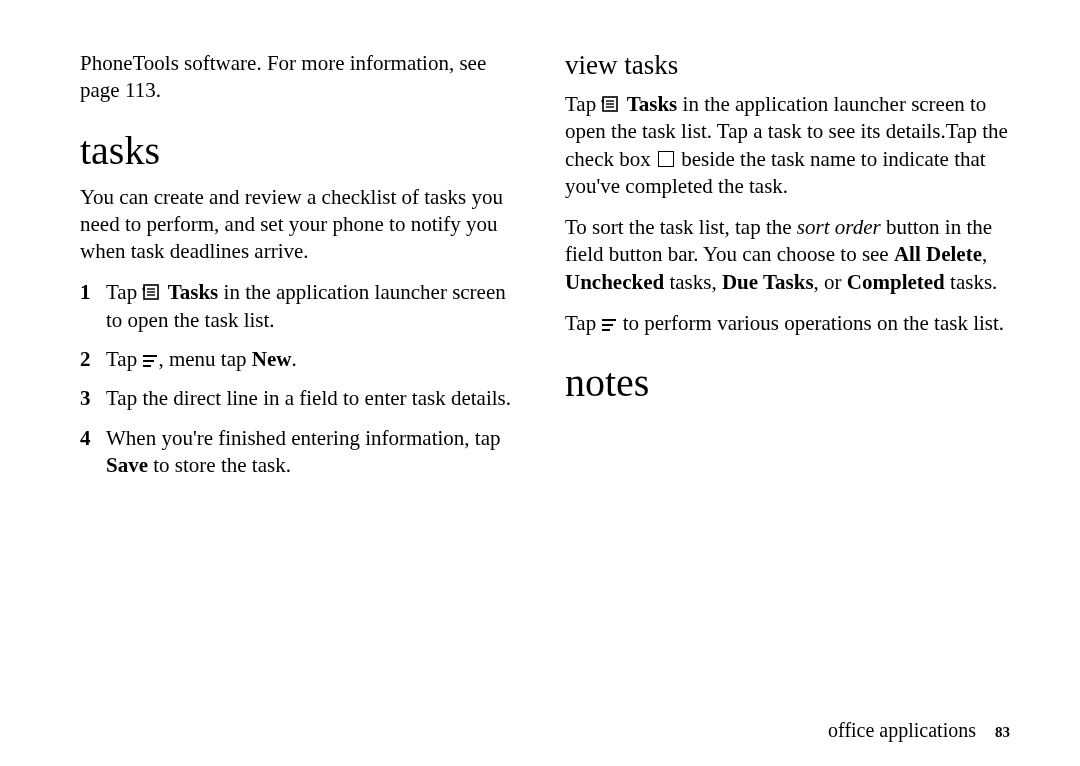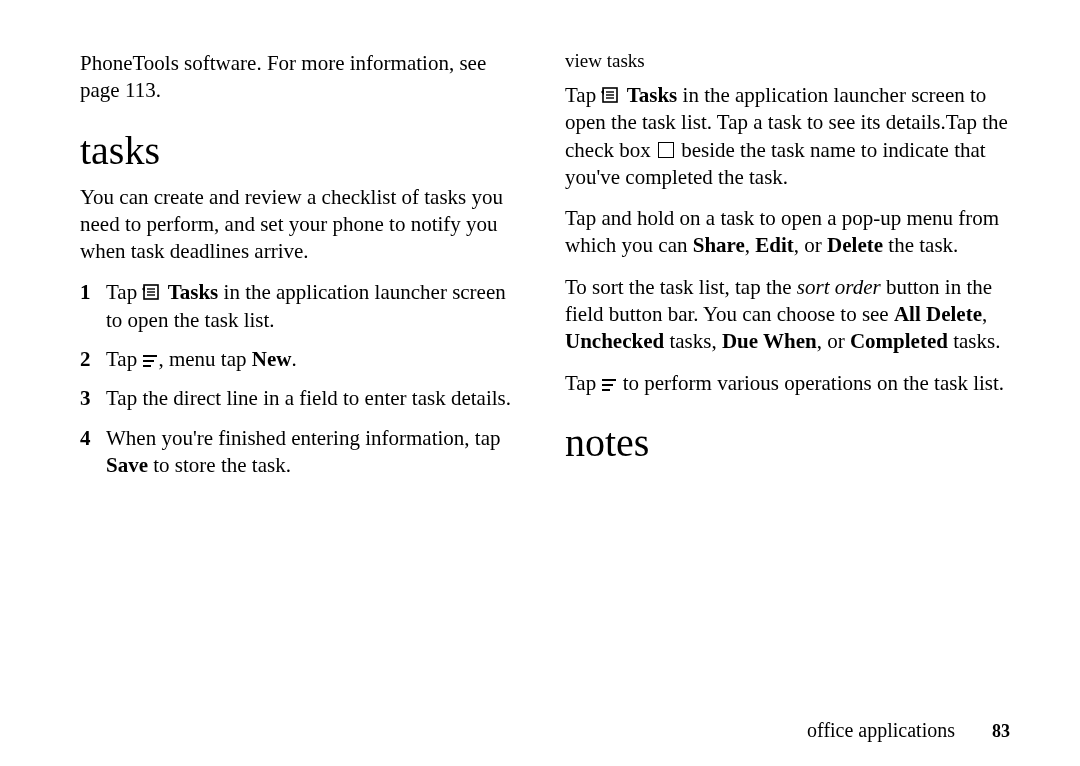--- a/index.html
+++ b/index.html
@@ -30,21 +30,21 @@
     line-height: 1.3;
     margin: 0 0 14px 0;
   }
   h1.section {
     font-size: 40px;
     font-weight: 400;
     margin: 22px 0 10px 0;
     letter-spacing: 0;
   }
   h2.sub {
-    font-size: 19px;
+    font-size: 27px;
     font-weight: 400;
     margin: 14px 0 10px 0;
   }
   ol.steps {
     list-style: none;
     padding: 0;
     margin: 0;
   }
   ol.steps > li {
     display: flex;
@@ -67,22 +67,22 @@
     vertical-align: -2px;
   }
   .footer {
     position: absolute;
     bottom: 24px;
     right: 70px;
     font-size: 20px;
   }
   .footer .pn {
     font-weight: bold;
-    margin-left: 32px;
-    font-size: 18px;
+    margin-left: 14px;
+    font-size: 15px;
   }
   .checkbox-glyph {
     display: inline-block;
     width: 14px;
     height: 14px;
     border: 1.5px solid #000;
     vertical-align: -1px;
     margin: 0 2px;
   }
 </style>
@@ -147,26 +147,23 @@
       <p>
         <span>Tap </span><svg class="icon" width="20" height="18" viewBox="0 0 20 18">
             <rect x="2" y="2" width="14" height="14" fill="none" stroke="#000" stroke-width="1.6"></rect>
             <line x1="5" y1="6" x2="13" y2="6" stroke="#000" stroke-width="1.4"></line>
             <line x1="5" y1="9" x2="13" y2="9" stroke="#000" stroke-width="1.4"></line>
             <line x1="5" y1="12" x2="13" y2="12" stroke="#000" stroke-width="1.4"></line>
             <path d="M0 6 L3 3 L3 9 Z" fill="#000"></path>
           </svg> <span class="b">Tasks</span><span> in the application launcher screen to open the task list. Tap a task to see its details.Tap the check box </span><span class="checkbox-glyph"></span><span> beside the task name to indicate that you've completed the task.</span>
       </p>
 
-      <p>
-        <span>Tap and hold on a task to open a pop-up menu from which you can </span><span class="b">Share</span><span>, </span><span class="b">Edit</span><span>, or </span><span class="b">Delete</span><span> the task.</span>
-      </p>
 
       <p>
-        <span>To sort the task list, tap the </span><span class="i">sort order</span><span> button in the field button bar. You can choose to see </span><span class="b">All Delete</span><span>, </span><span class="b">Unchecked</span><span> tasks, </span><span class="b">Due When</span><span>, or </span><span class="b">Completed</span><span> tasks.</span>
+        <span>To sort the task list, tap the </span><span class="i">sort order</span><span> button in the field button bar. You can choose to see </span><span class="b">All Delete</span><span>, </span><span class="b">Unchecked</span><span> tasks, </span><span class="b">Due Tasks</span><span>, or </span><span class="b">Completed</span><span> tasks.</span>
       </p>
 
       <p>
         <span>Tap </span><svg class="icon" width="16" height="14" viewBox="0 0 16 14">
             <line x1="1" y1="2" x2="15" y2="2" stroke="#000" stroke-width="2"></line>
             <line x1="1" y1="7" x2="12" y2="7" stroke="#000" stroke-width="2"></line>
             <line x1="1" y1="12" x2="9" y2="12" stroke="#000" stroke-width="2"></line>
           </svg><span> to perform various operations on the task list.</span>
       </p>
 

